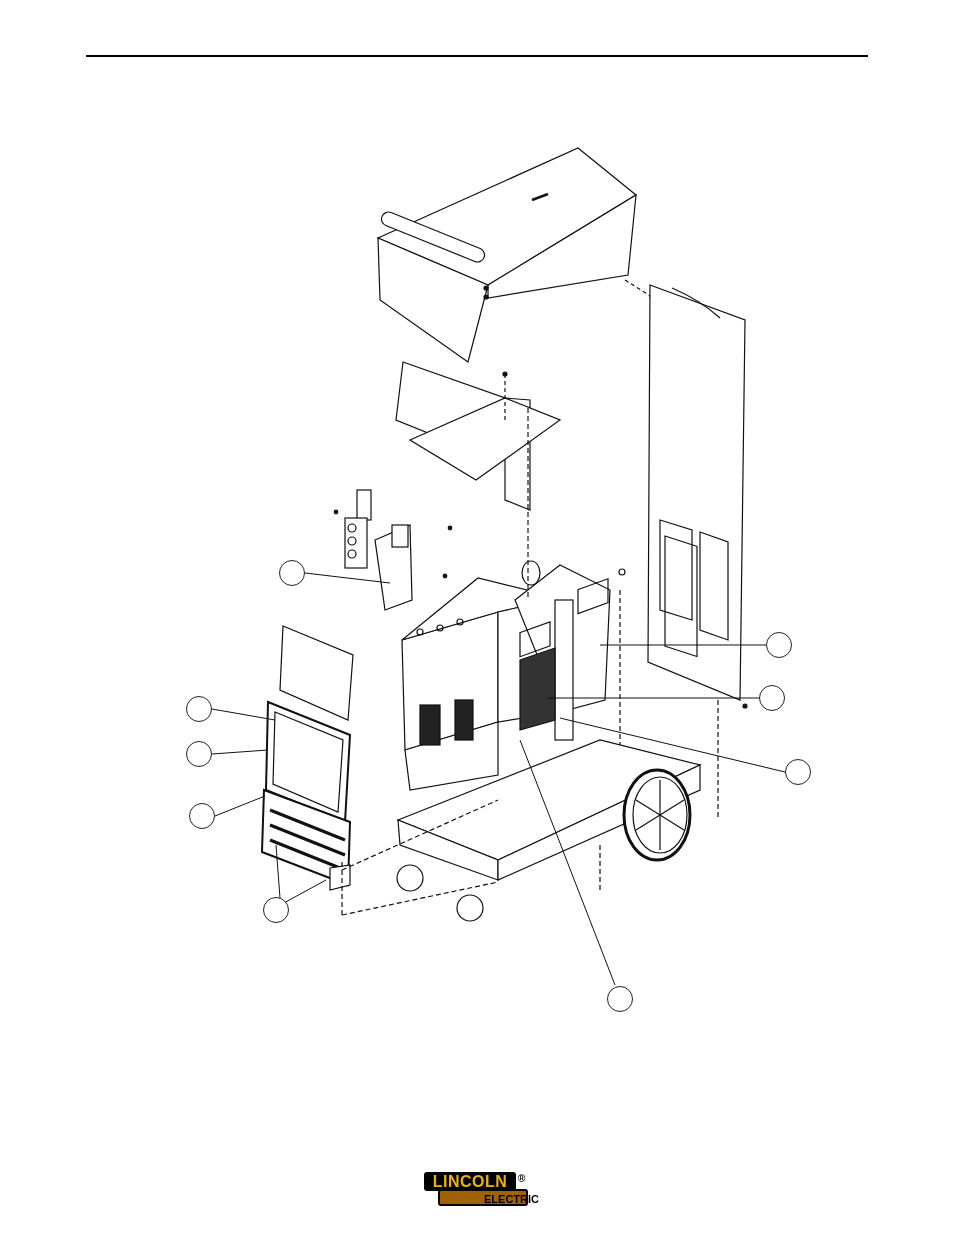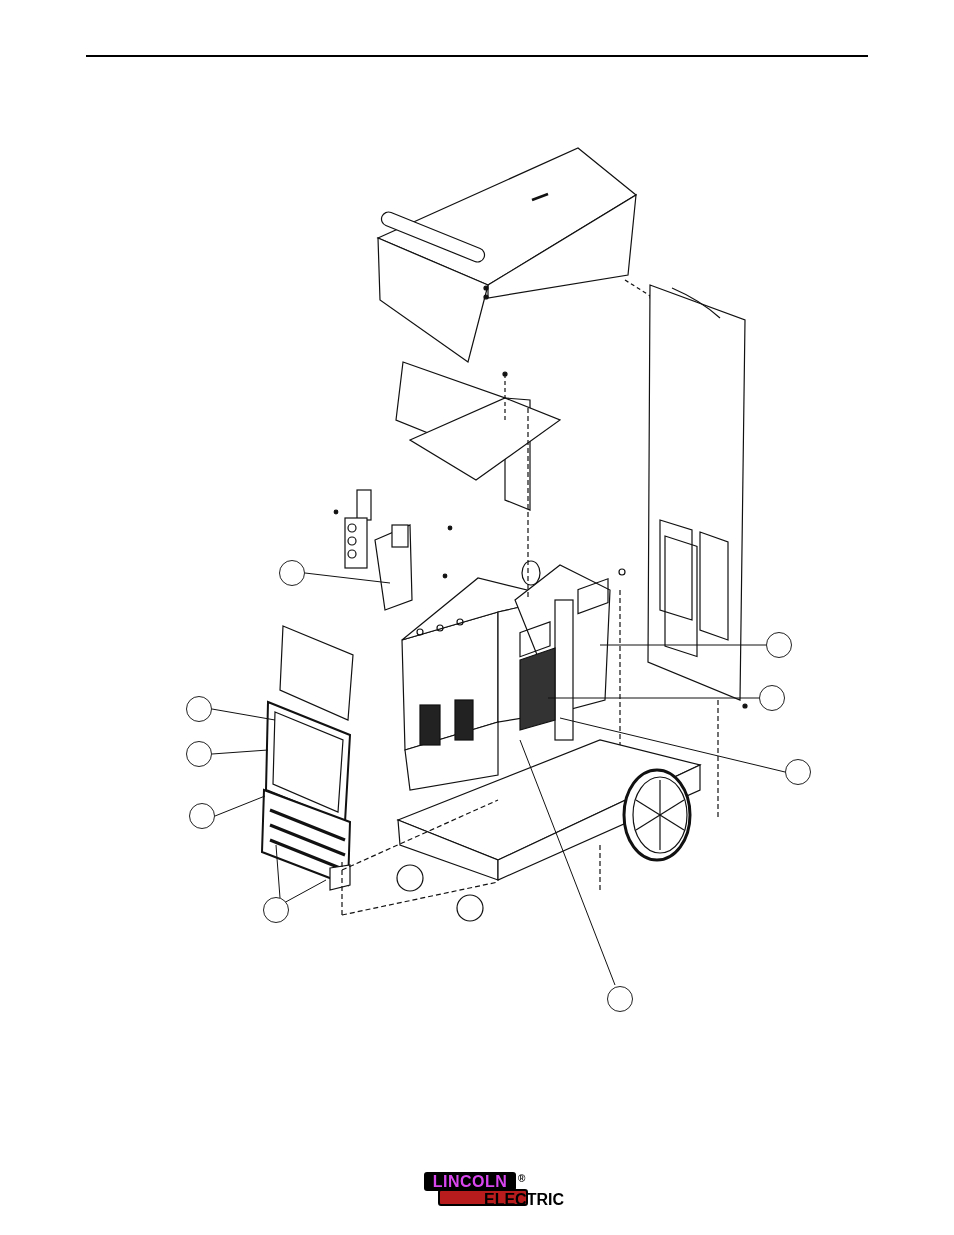--- a/index.html
+++ b/index.html
@@ -1,23 +1,23 @@
 <!DOCTYPE html>
 <html><head>
 <meta charset="utf-8">
 <style>
   html, body { margin: 0; padding: 0; background: #ffffff; }
   body { width: 954px; height: 1235px; position: relative; overflow: hidden; font-family: "Liberation Sans", sans-serif; }
   .top-rule { position: absolute; left: 86px; top: 55px; width: 782px; height: 2px; background: #000; }
   svg.diagram { position: absolute; left: 0; top: 0; }
   .callout { position: absolute; width: 26px; height: 26px; border: 1.3px solid #222; border-radius: 50%; background: #fff; box-sizing: border-box; }
   .logo { position: absolute; left: 424px; top: 1172px; width: 106px; height: 36px; }
-  .logo-top { position: absolute; left: 0; top: 0; width: 92px; height: 19px; background: #000; color: #d946ef; font-weight: bold; font-size: 16px; line-height: 19px; text-align: center; border-radius: 3px; letter-spacing: 0.5px; }
+  .logo-top { position: absolute; left: 0; top: 0; width: 92px; height: 19px; background: #000; color: #eab308; font-weight: bold; font-size: 16px; line-height: 19px; text-align: center; border-radius: 3px; letter-spacing: 0.5px; }
   .logo-reg { position: absolute; left: 94px; top: 1px; font-size: 10px; font-weight: bold; }
-  .logo-bottom { position: absolute; left: 14px; top: 17px; width: 90px; height: 17px; border: 2px solid #000; border-radius: 3px; background: #b91c1c; color: #000; font-weight: bold; font-size: 16px; line-height: 17px; text-align: center; box-sizing: border-box; padding-left: 44px; }
+  .logo-bottom { position: absolute; left: 14px; top: 17px; width: 90px; height: 17px; border: 2px solid #000; border-radius: 3px; background: #a16207; color: #000; font-weight: bold; font-size: 11px; line-height: 17px; text-align: center; box-sizing: border-box; padding-left: 44px; }
 </style>
 </head>
 <body>
 
 <div class="top-rule"></div>
 
 <svg class="diagram" width="954" height="1235" viewBox="0 0 954 1235" fill="none" stroke="#111" stroke-width="1.2">
 
   <g>
     <polygon points="378,238 578,148 636,195 488,285" fill="#fff"></polygon>

